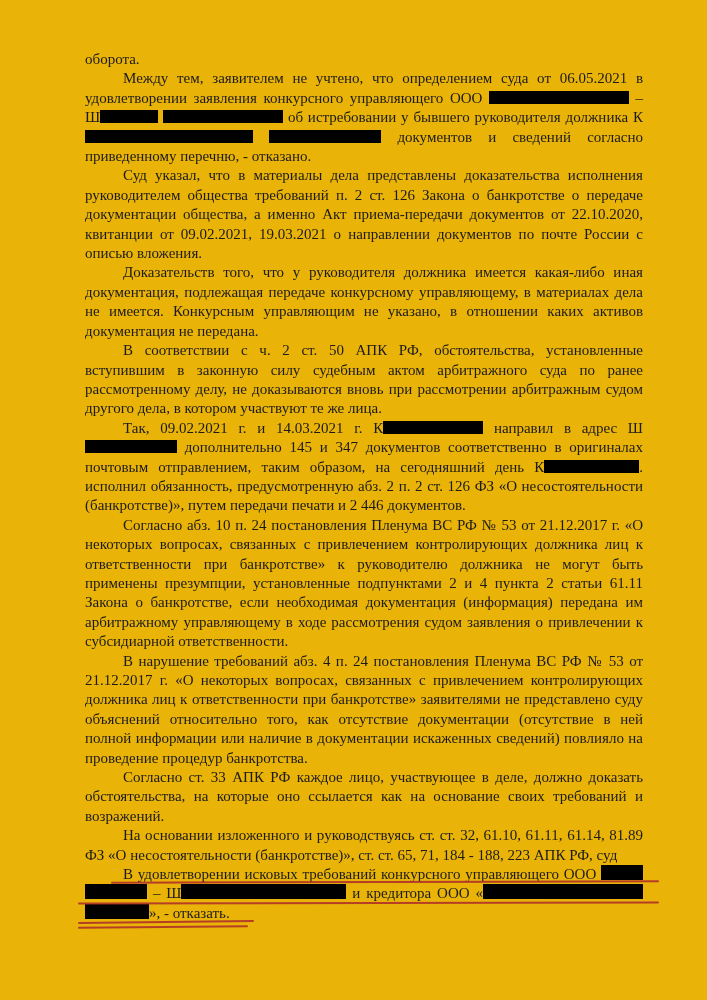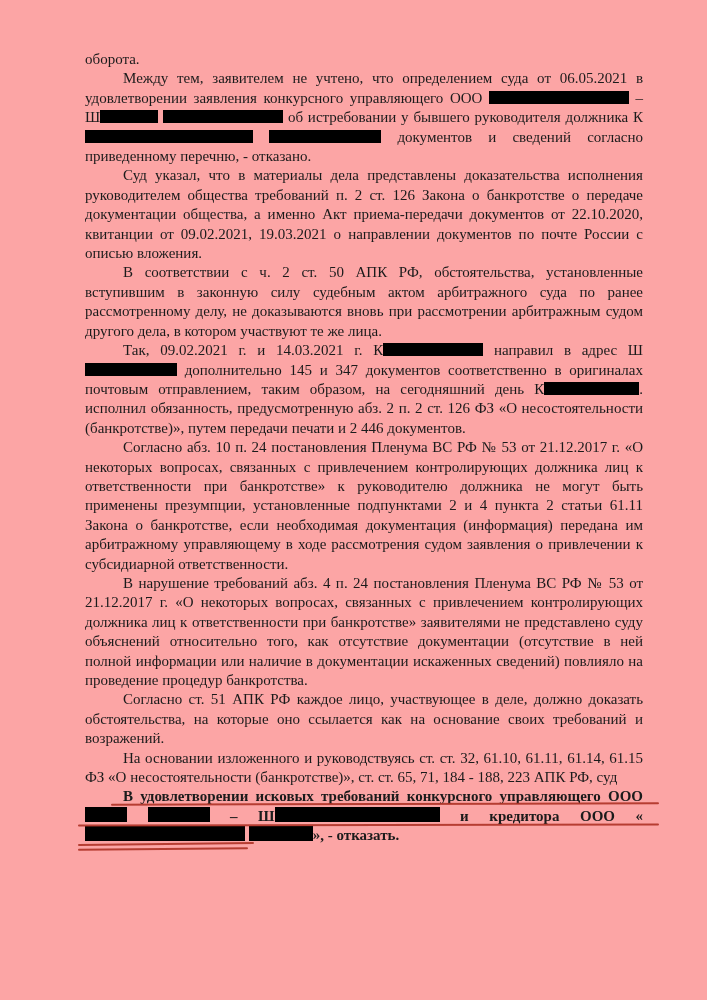--- a/index.html
+++ b/index.html
@@ -24,49 +24,50 @@
   }
   .para { margin: 0; text-indent: 38px; }
   .no-indent { text-indent: 0; }
   .center { text-align: center; text-indent: 0; }
   .redaction {
     display: inline-block;
     background: #000;
     height: 13px;
     vertical-align: -1px;
   }
-  .resolution-wrap { position: relative; font-weight: bold; }
+  .resolution-wrap { position: relative; }
   .red-mark {
     position: absolute;
     height: 2.4px;
     background: #b03428;
     border-radius: 1px;
     opacity: 0.92;
   }
   .mark-a { top: 16px;   left: 26px; width: 548px; transform: rotate(-0.15deg); }
   .mark-b { top: 36.5px; left: -7px; width: 581px; transform: rotate(-0.1deg); }
   .mark-c { top: 56px;   left: -7px; width: 176px; transform: rotate(-0.7deg); }
   .mark-d { top: 60.8px; left: -7px; width: 170px; transform: rotate(-0.5deg); }
 </style>
 </head>
 <body>
 
-<div class="page" style="background: #fca5a5; color: rgb(27, 27, 27);">
+<div class="page" style="background: #eab308; color: rgb(27, 27, 27);">
   <div class="content">
 
     <div>
         <p class="para no-indent">оборота.</p>
         <p class="para">Между тем, заявителем не учтено, что определением суда от 06.05.2021 в удовлетворении заявления конкурсного управляющего ООО <span class="redaction" style="width: 140px; background: rgb(0, 0, 0);"></span> – Ш<span class="redaction" style="width: 58px; background: rgb(0, 0, 0);"></span> <span class="redaction" style="width: 120px; background: rgb(0, 0, 0);"></span> об истребовании у бывшего руководителя должника К<span class="redaction" style="width: 168px; background: rgb(0, 0, 0);"></span> <span class="redaction" style="width: 112px; background: rgb(0, 0, 0);"></span> документов и сведений согласно приведенному перечню, - отказано.</p>
         <p class="para">Суд указал, что в материалы дела представлены доказательства исполнения руководителем общества требований п. 2 ст. 126 Закона о банкротстве о передаче документации общества, а именно Акт приема-передачи документов от 22.10.2020, квитанции от 09.02.2021, 19.03.2021 о направлении документов по почте России с описью вложения.</p>
+        <p class="para">Доказательств того, что у руководителя должника имеется какая-либо иная документация, подлежащая передаче конкурсному управляющему, в материалах дела не имеется. Конкурсным управляющим не указано, в отношении каких активов документация не передана.</p>
         <p class="para">В соответствии с ч. 2 ст. 50 АПК РФ, обстоятельства, установленные вступившим в законную силу судебным актом арбитражного суда по ранее рассмотренному делу, не доказываются вновь при рассмотрении арбитражным судом другого дела, в котором участвуют те же лица.</p>
         <p class="para">Так, 09.02.2021 г. и 14.03.2021 г. К<span class="redaction" style="width: 100px; background: rgb(0, 0, 0);"></span> направил в адрес Ш<span class="redaction" style="width: 92px; background: rgb(0, 0, 0);"></span> дополнительно 145 и 347 документов соответственно в оригиналах почтовым отправлением, таким образом, на сегодняшний день К<span class="redaction" style="width: 95px; background: rgb(0, 0, 0);"></span>. исполнил обязанность, предусмотренную абз. 2 п. 2 ст. 126 ФЗ «О несостоятельности (банкротстве)», путем передачи печати и 2 446 документов.</p>
         <p class="para">Согласно абз. 10 п. 24 постановления Пленума ВС РФ № 53 от 21.12.2017 г. «О некоторых вопросах, связанных с привлечением контролирующих должника лиц к ответственности при банкротстве» к руководителю должника не могут быть применены презумпции, установленные подпунктами 2 и 4 пункта 2 статьи 61.11 Закона о банкротстве, если необходимая документация (информация) передана им арбитражному управляющему в ходе рассмотрения судом заявления о привлечении к субсидиарной ответственности.</p>
         <p class="para">В нарушение требований абз. 4 п. 24 постановления Пленума ВС РФ № 53 от 21.12.2017 г. «О некоторых вопросах, связанных с привлечением контролирующих должника лиц к ответственности при банкротстве» заявителями не представлено суду объяснений относительно того, как отсутствие документации (отсутствие в ней полной информации или наличие в документации искаженных сведений) повлияло на проведение процедур банкротства.</p>
-        <p class="para">Согласно ст. 51 АПК РФ каждое лицо, участвующее в деле, должно доказать обстоятельства, на которые оно ссылается как на основание своих требований и возражений.</p>
-        <p class="para">На основании изложенного и руководствуясь ст. ст. 32, 61.10, 61.11, 61.14, 61.15 ФЗ «О несостоятельности (банкротстве)», ст. ст. 65, 71, 184 - 188, 223 АПК РФ, суд</p>
+        <p class="para">Согласно ст. 33 АПК РФ каждое лицо, участвующее в деле, должно доказать обстоятельства, на которые оно ссылается как на основание своих требований и возражений.</p>
+        <p class="para">На основании изложенного и руководствуясь ст. ст. 32, 61.10, 61.11, 61.14, 81.89 ФЗ «О несостоятельности (банкротстве)», ст. ст. 65, 71, 184 - 188, 223 АПК РФ, суд</p>
       </div>
 
 
     <div class="resolution-wrap">
       <p class="para" id="resolution">В удовлетворении исковых требований конкурсного управляющего ООО <span class="redaction" style="width: 42px; height: 15px; background: rgb(0, 0, 0);"></span> <span class="redaction" style="width: 62px; height: 15px; background: rgb(0, 0, 0);"></span> – Ш<span class="redaction" style="width: 165px; height: 15px; background: rgb(0, 0, 0);"></span> и кредитора ООО «<span class="redaction" style="width: 160px; height: 15px; background: rgb(0, 0, 0);"></span> <span class="redaction" style="width: 64px; height: 15px; background: rgb(0, 0, 0);"></span>», - отказать.</p>
       <div class="red-mark mark-a" style="background: rgb(176, 52, 40);"></div>
       <div class="red-mark mark-b" style="background: rgb(176, 52, 40);"></div>
       <div class="red-mark mark-c" style="background: rgb(176, 52, 40);"></div>
       <div class="red-mark mark-d" style="background: rgb(176, 52, 40);"></div>
     </div>

